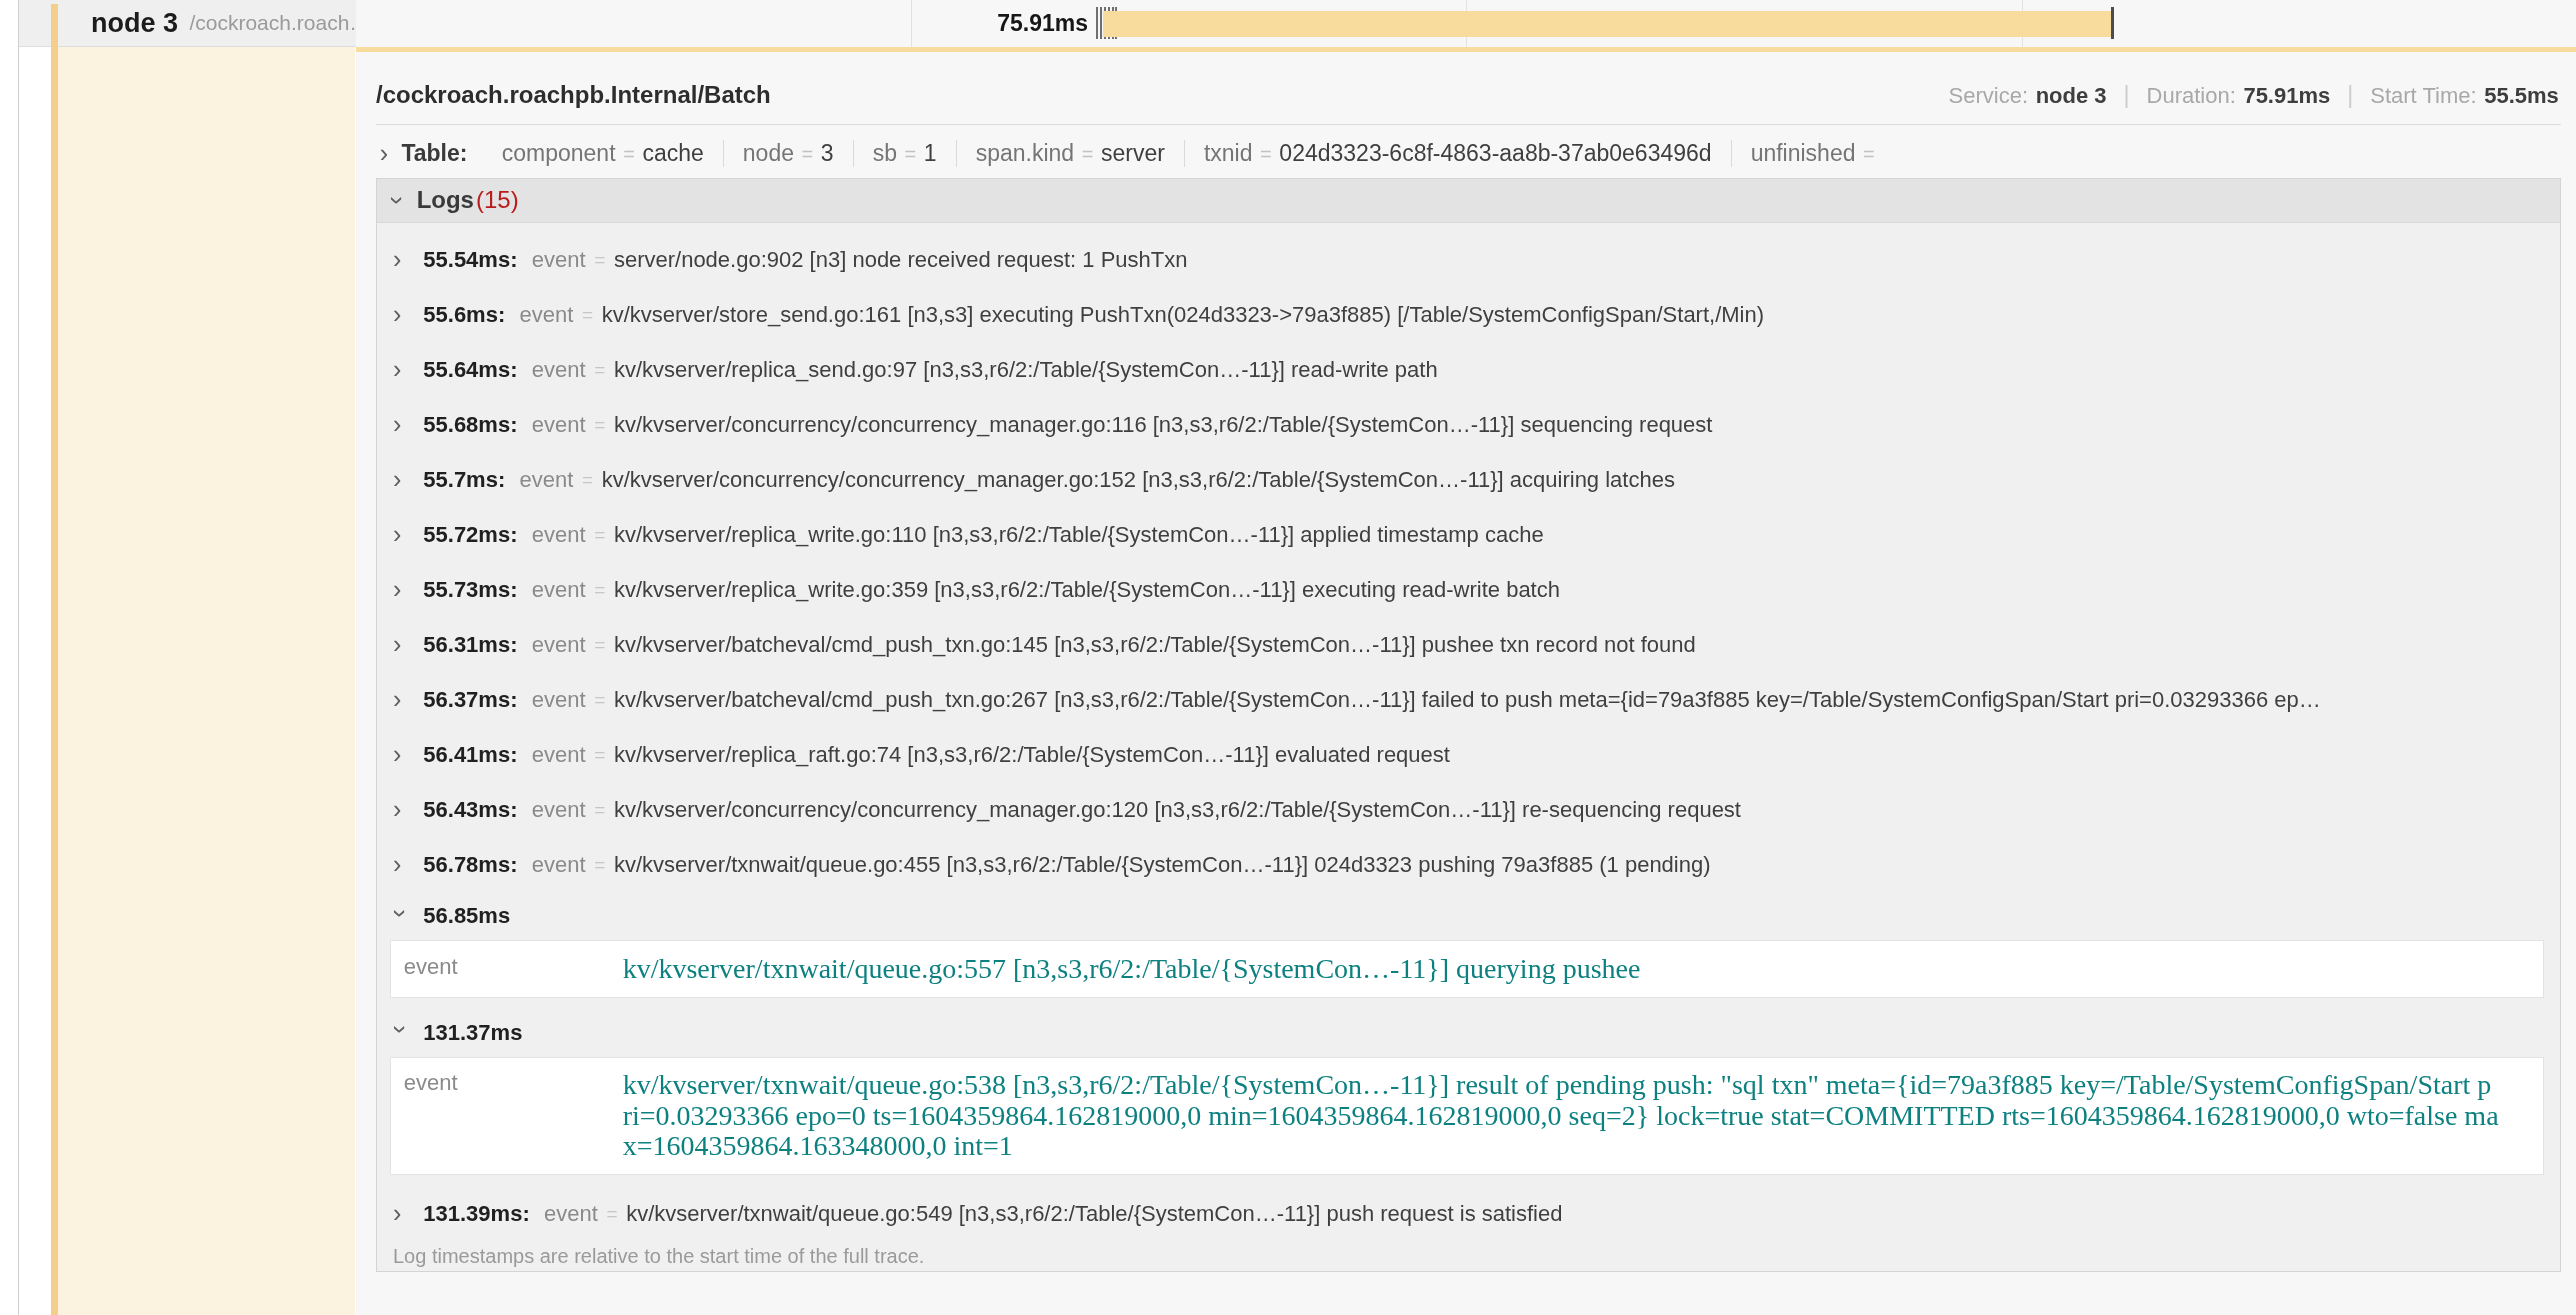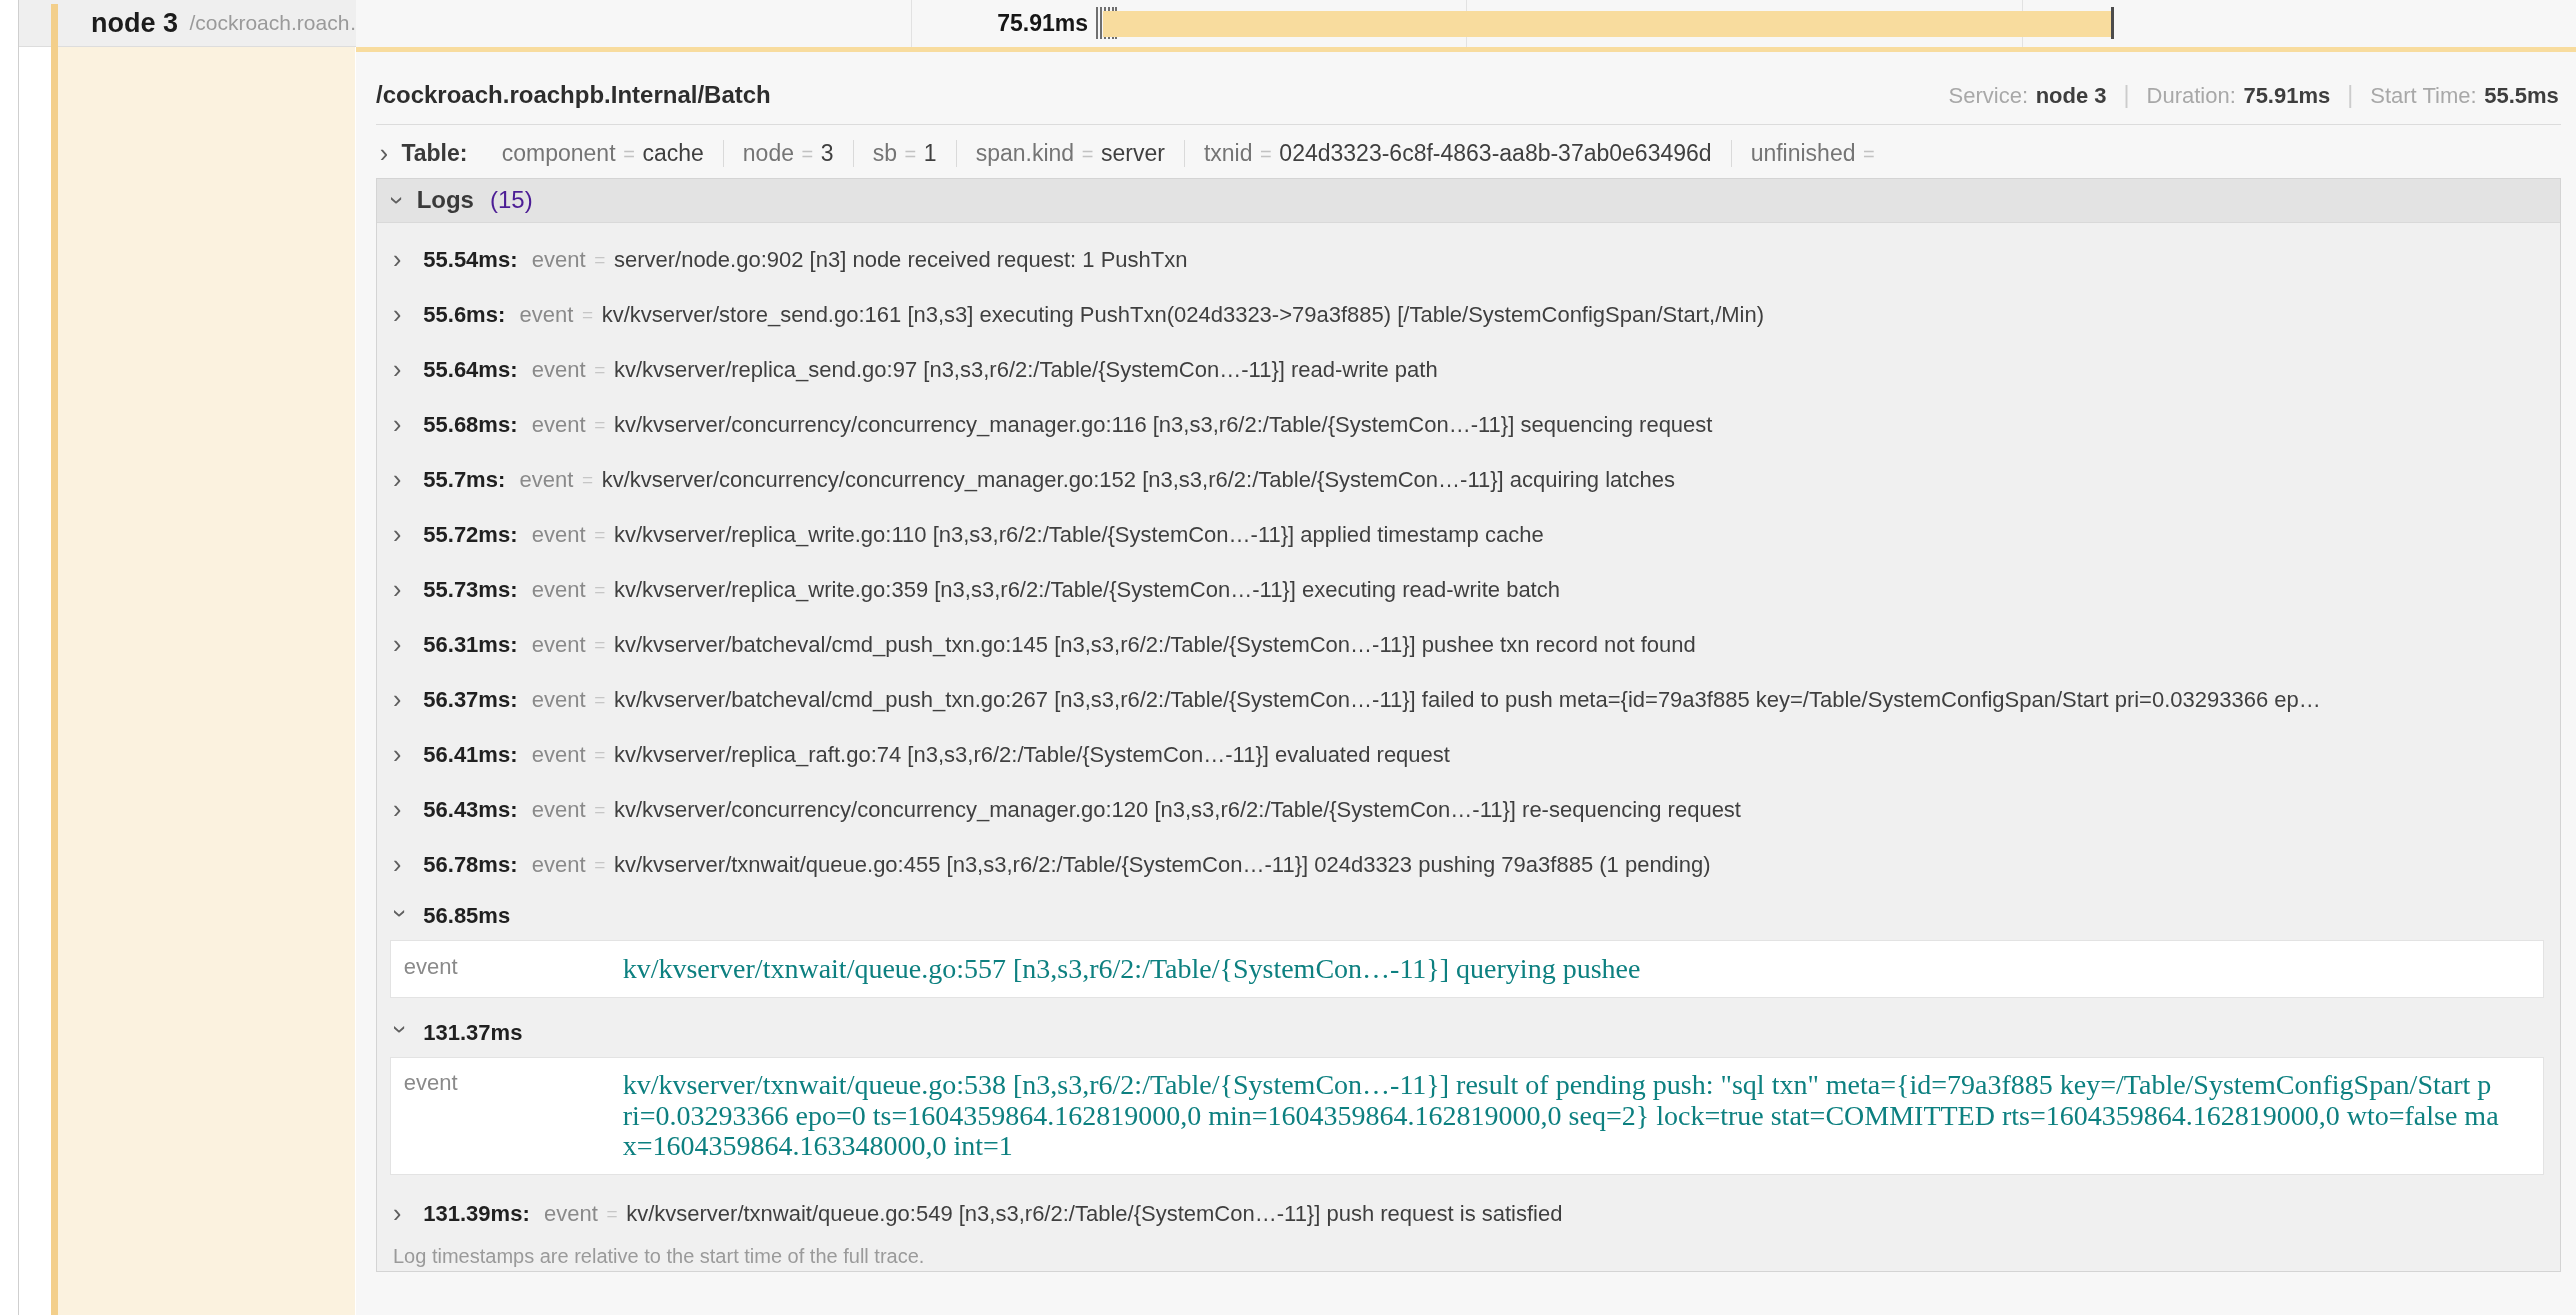--- a/index.html
+++ b/index.html
@@ -50,21 +50,21 @@
   .tag-sep{width:1px;height:27px;background:#dadada;align-self:center}
   .kname{color:#757575}
   .eq{color:#c2c2c2;margin:0 7.6px;font-size:20px}
   .kval{color:#3f3f3f}
 
   .accordion{border:1px solid #d4d4d4;background:#f0f0f0;height:1094px;box-sizing:border-box;
     display:flex;flex-direction:column;overflow:hidden}
   .acc-header{background:#e3e3e3;flex:0 0 43px;display:flex;align-items:center;
     padding-left:16px;font-size:24px;border-bottom:1px solid #d9d9d9;cursor:pointer}
   .acc-title{font-weight:bold;color:#3a3a3a;margin-left:15.3px}
-  .acc-count{color:#4c1d95;margin-left:16px}
+  .acc-count{color:#b91c1c;margin-left:2px}
   .acc-body{flex:1;display:flex;flex-direction:column;padding-top:9.5px;overflow:hidden}
 
   .log-row{flex:0 0 55px;display:flex;align-items:center;padding-left:16px;font-size:22px;
     white-space:nowrap;overflow:hidden;cursor:pointer}
   .log-row .chev{margin-right:16px;width:14.3px;flex:0 0 auto}
   .ts{font-weight:bold;color:#202020;margin-right:14.3px;flex:0 0 auto}
   .lk{color:#8a8a8a}
   .leq{color:#c6c6c6;margin:0 8.6px;font-size:19px}
   .lv{color:#3f3f3f}
 

